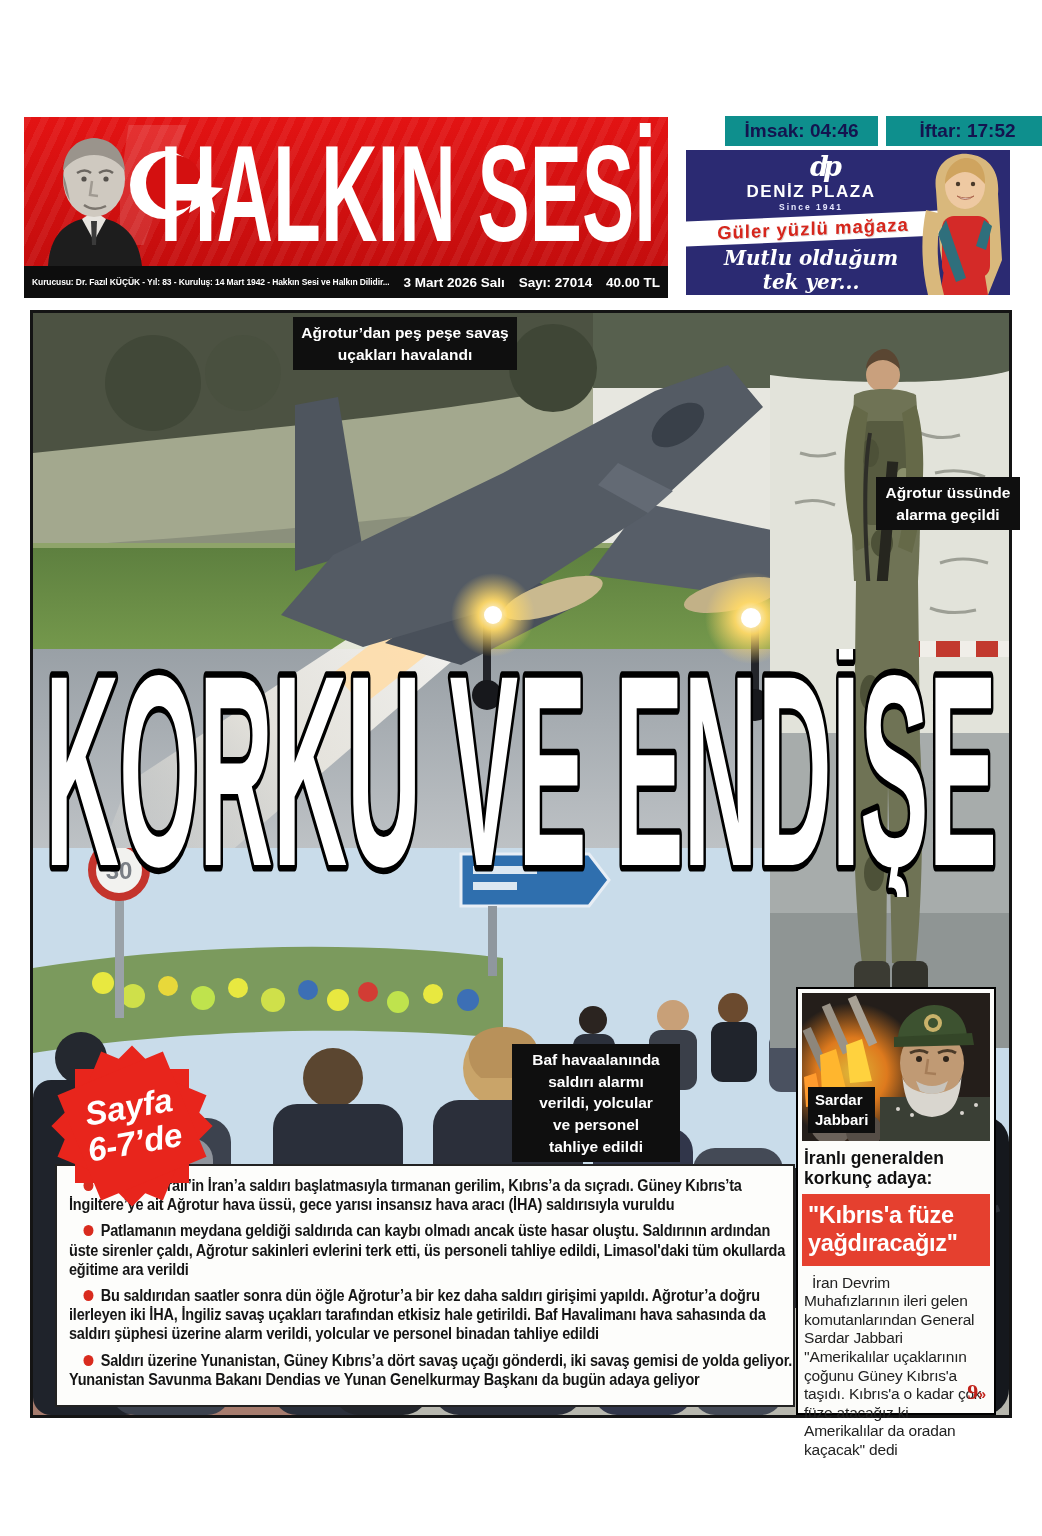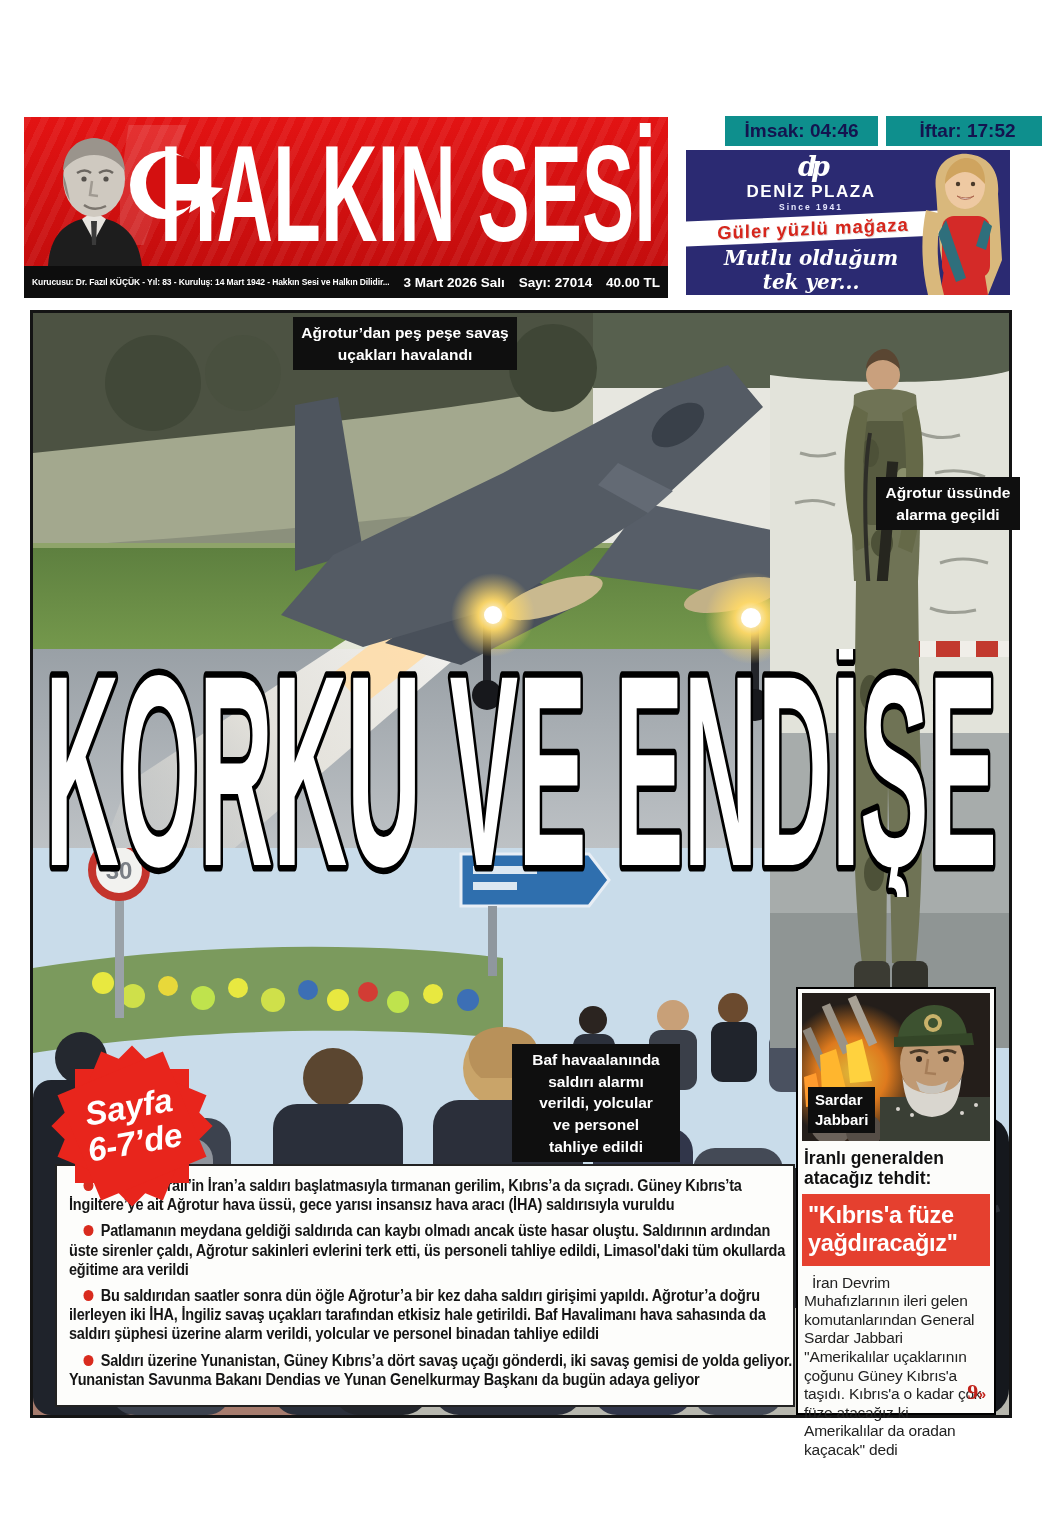--- a/index.html
+++ b/index.html
@@ -23,21 +23,21 @@
 
   
   .prayer{top:116px;height:30px;background:#0e8f8d;color:#14144f;font-weight:bold;font-size:19px;
     display:flex;align-items:center;justify-content:center;margin-left:39px;}
   #imsak-box{left:686px;width:153px;}
   #iftar-box{left:847px;width:163px;}
 
   
   #ad{left:686px;top:150px;width:324px;height:145px;background:#2b2a72;overflow:hidden;}
   #ad-logo{position:absolute;left:0;top:3px;width:250px;text-align:center;color:#fff;
-    font-family:"DejaVu Serif",serif;font-style:italic;font-size:27px;font-weight:bold;letter-spacing:-6px;line-height:1;}
+    font-family:"DejaVu Serif",serif;font-style:italic;font-size:27px;font-weight:bold;letter-spacing:-6px;line-height:1;padding-left:12px;}
   #ad-brand{position:absolute;left:0;top:32px;width:250px;text-align:center;color:#fff;
     font-weight:bold;font-size:17px;letter-spacing:1.5px;}
   #ad-since{position:absolute;left:0;top:52px;width:250px;text-align:center;color:#e8e9ff;
     font-weight:bold;font-size:8.5px;letter-spacing:2px;}
   #ad-band{position:absolute;left:-4px;top:66px;width:262px;height:25px;background:#fff;
     transform:skewY(-2.5deg);display:flex;align-items:center;justify-content:center;}
   #ad-band span{color:#d6261c;font-weight:bold;font-size:18.5px;letter-spacing:1px;text-shadow:1px 1px 0 #00000022;}
   #ad-script{position:absolute;left:0;top:96px;width:250px;text-align:center;color:#fff;
     font-family:"DejaVu Serif",serif;font-style:italic;font-weight:bold;font-size:20px;line-height:1.2;}
   #ad-girl{position:absolute;right:0;top:0;}
@@ -402,21 +402,21 @@
             <path d="M136,60 q10,-5 18,0" stroke="#4a3a28" stroke-width="3" fill="none"></path>
             <circle cx="117" cy="66" r="3" fill="#2e241a"></circle>
             <circle cx="144" cy="66" r="3" fill="#2e241a"></circle>
             <path d="M126,66 L124,80 L134,81" stroke="#a57d58" stroke-width="2.5" fill="none"></path>
           </g>
         </svg>
         <div id="side-photo-label" class="preline">Sardar
 Jabbari</div>
       </div>
       <div id="side-kicker" class="preline">İranlı generalden
-atacağız tehdit:</div>
+korkunç adaya:</div>
       <div id="side-headline" class="preline">"Kıbrıs'a füze
 yağdıracağız"</div>
       <div id="side-body">İran Devrim Muhafızlarının ileri gelen komutanlarından General Sardar Jabbari ''Amerikalılar uçaklarının çoğunu Güney Kıbrıs'a taşıdı. Kıbrıs'a o kadar çok füze atacağız ki Amerikalılar da oradan kaçacak'' dedi</div>
       <div id="side-ref">
         <span class="big">9</span><span class="arr">»</span>
       </div>
     </div>
 
   </div>
 </div>

